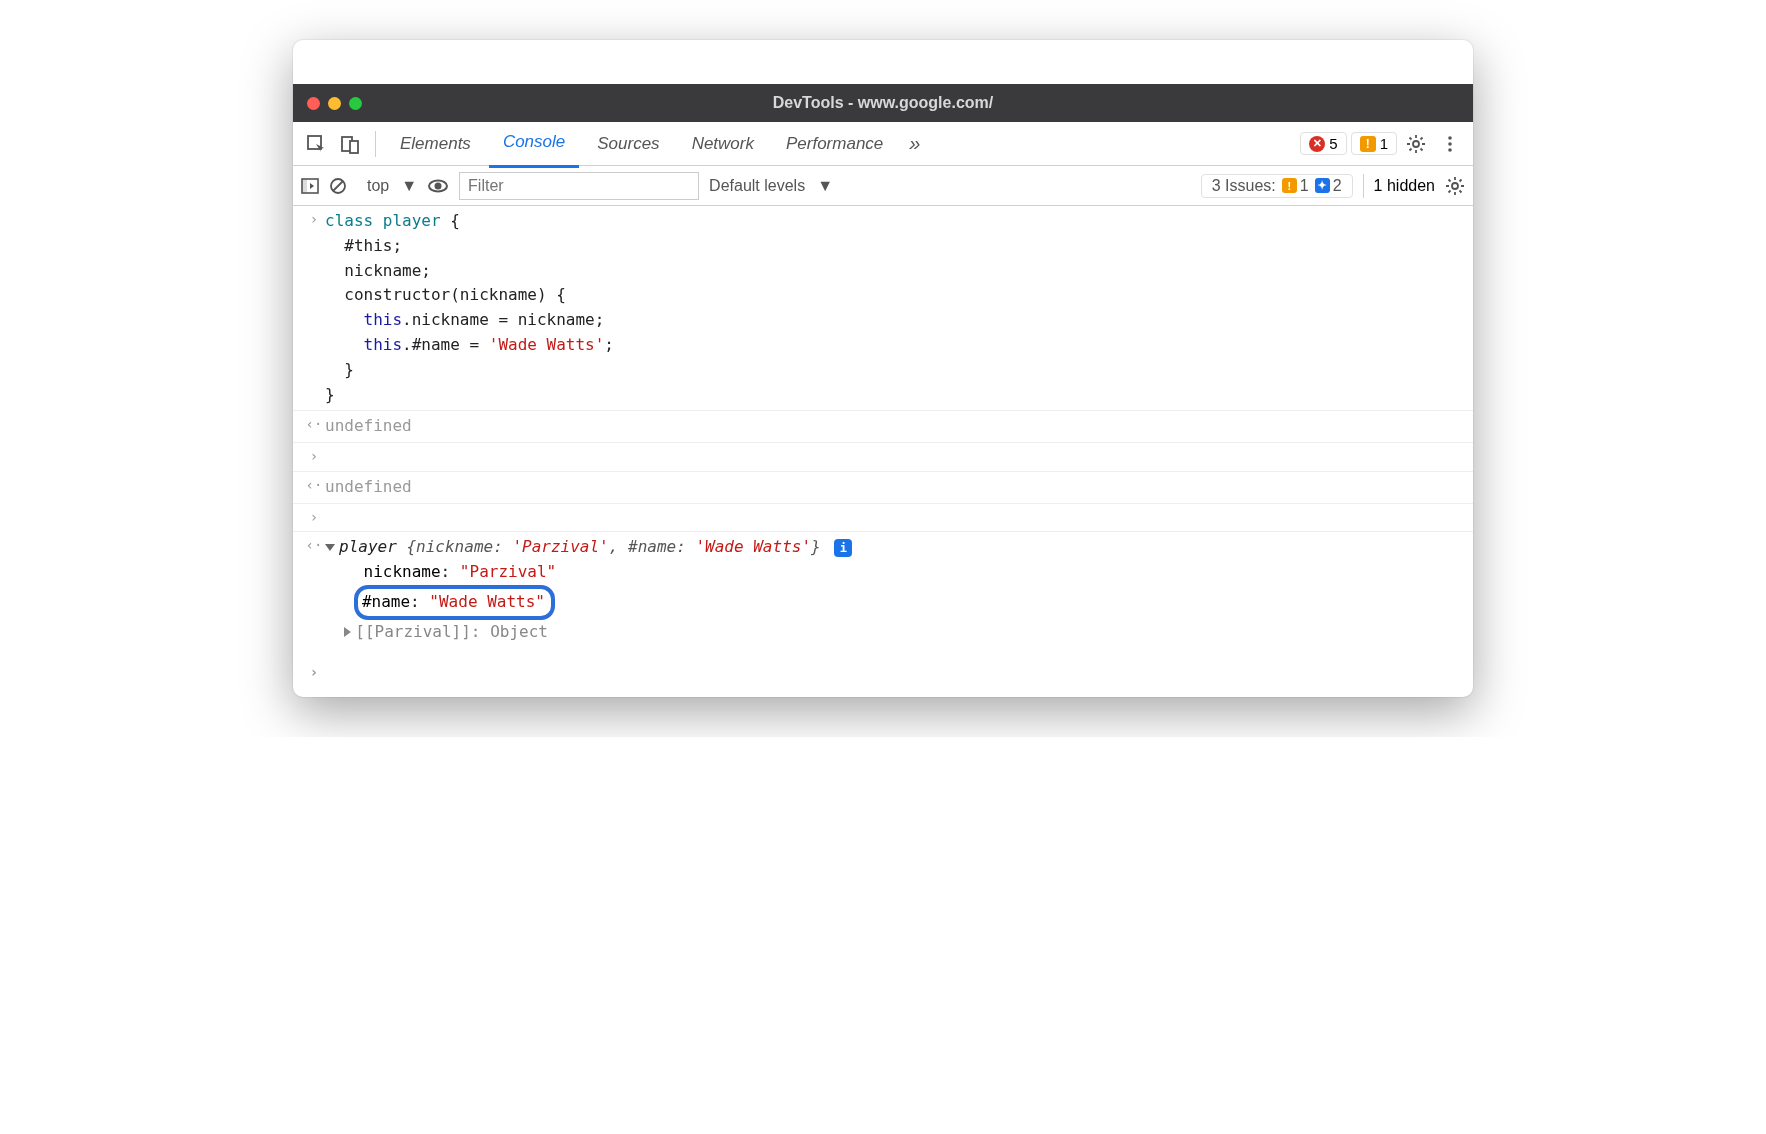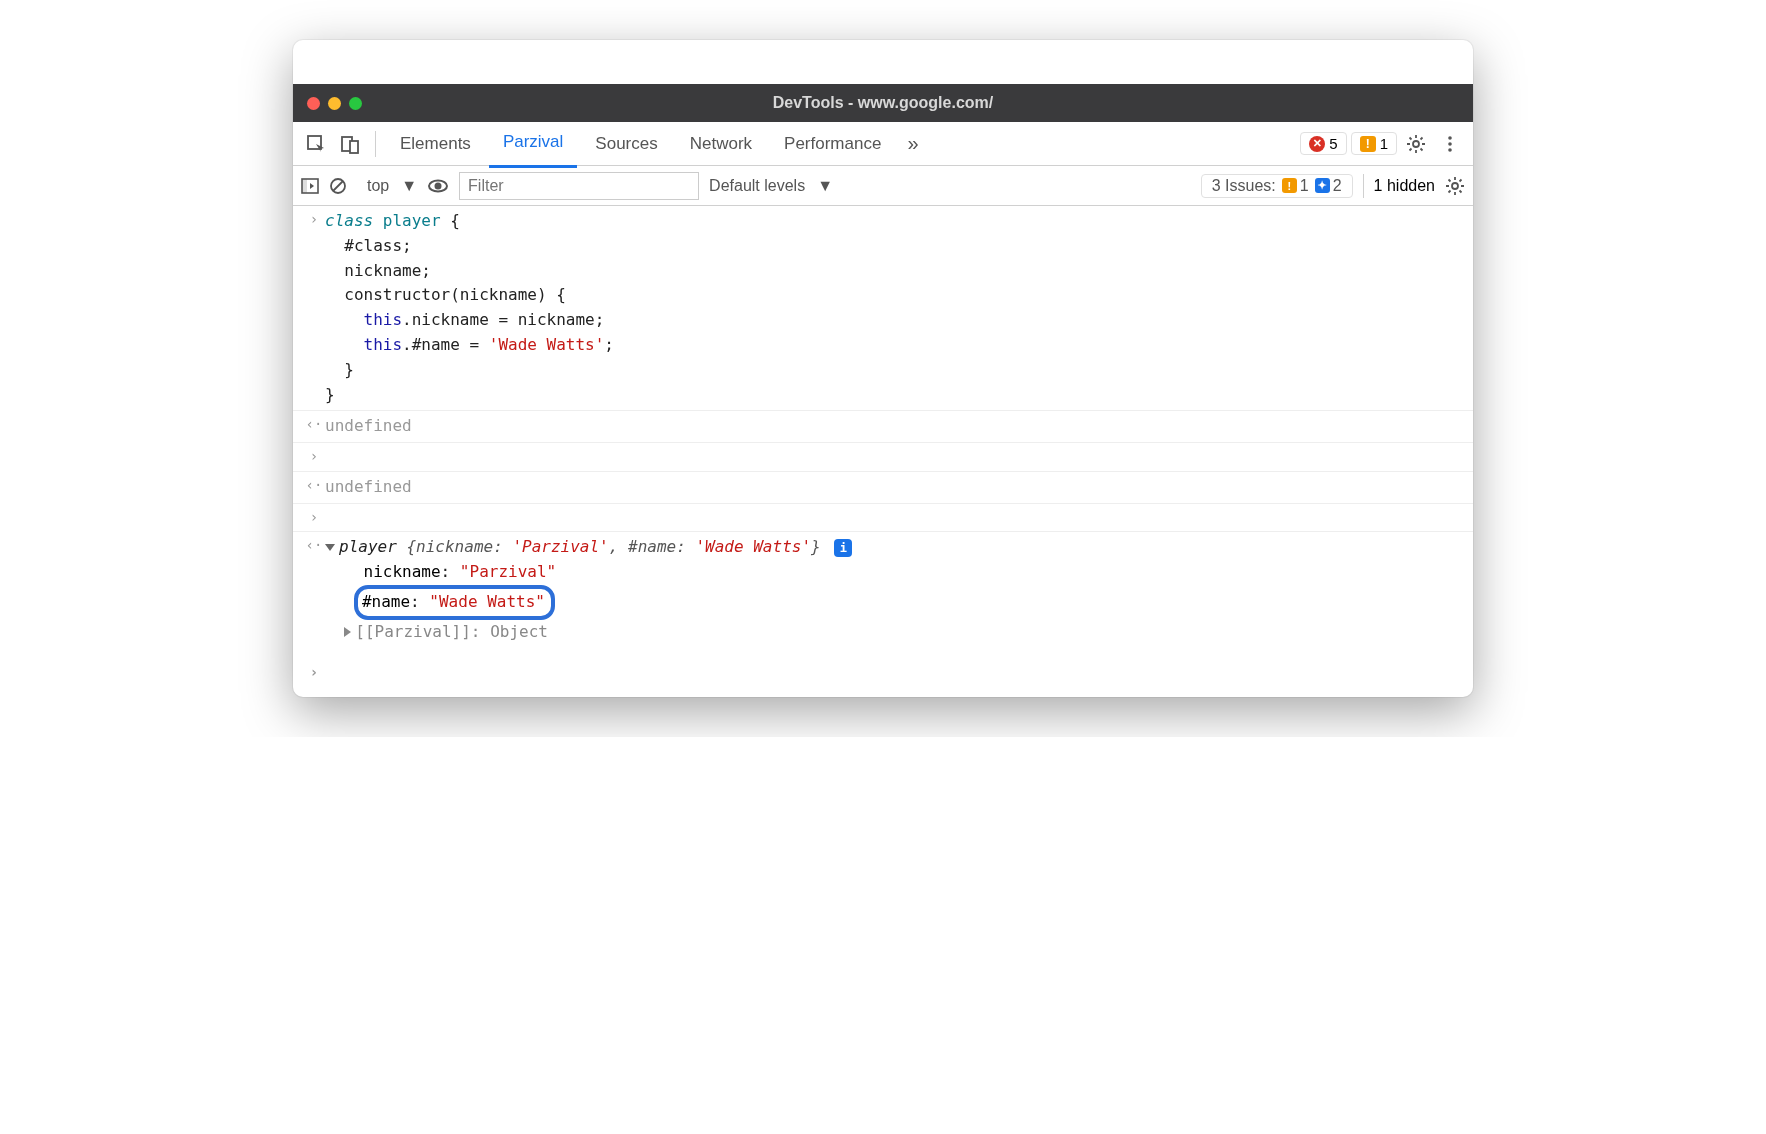--- a/index.html
+++ b/index.html
@@ -28,21 +28,21 @@
   position: relative;
   margin-top: 44px;
 }
 .traffic { display: flex; gap: 8px; }
 .traffic .dot { width: 13px; height: 13px; border-radius: 50%; }
 .dot.red { background:#ff5f57; } .dot.yellow{background:#febc2e;} .dot.green{background:#28c840;}
 .titlebar-title { position:absolute; left:0; right:0; text-align:center; font-size:16px; font-weight:600; color:#d8d8d8; pointer-events:none;}
 .toolbar {
   display:flex; align-items:center; height:44px; border-bottom:1px solid #d0d0d0; padding:0 8px; gap:4px;
 }
-.tab { padding:0 14px; height:48px; display:flex; align-items:center; font-size:17px; color:#555; cursor:pointer;}
+.tab { padding:0 14px; height:48px; display:flex; align-items:center; font-size:17px; color:#555; cursor:pointer;font-style:italic;}
 .tab.active { color:#1a73e8; border-bottom:3px solid #1a73e8; font-weight:500;}
 .toolbar .icon-btn { width:30px; height:30px; display:flex; align-items:center; justify-content:center; color:#555; cursor:pointer;}
 .toolbar .divider { width:1px; height:26px; background:#d0d0d0; margin:0 6px;}
 .spacer { flex:1; }
 .badge { display:flex; align-items:center; gap:4px; padding:2px 8px; border:1px solid #e0e0e0; border-radius:4px; font-size:15px; background:#fff;}
 .badge.err .bicon{width:16px;height:16px;border-radius:50%;background:#d93025;color:#fff;display:flex;align-items:center;justify-content:center;font-size:11px;font-weight:bold;}
 .badge.warn .bicon{width:16px;height:16px;border-radius:3px;background:#f29900;color:#fff;display:flex;align-items:center;justify-content:center;font-size:12px;font-weight:bold;}
 .subbar {
   display:flex; align-items:center; height:40px; border-bottom:1px solid #d0d0d0; padding:0 8px; gap:10px; font-size:16px; color:#555;
 }
@@ -54,21 +54,21 @@
 .sq.warn{background:#f29900;} .sq.info{background:#1a73e8;}
 .hidden-txt{color:#000000;}
 .console {
   font-family: "SF Mono", Menlo, Consolas, monospace;
   font-size: 16px;
   line-height: 1.55;
 }
 .row { border-bottom:1px solid #eee; padding:3px 0 3px 10px; display:flex; }
 .row .gutter{ width:22px; color:#999; flex-shrink:0; font-size:14px; text-align:center;}
 .row .content{ flex:1; white-space:pre; }
-.kw-class{color:#0a7d8c;font-style:italic;} .kw-name{color:#0a7d8c;} .kw-let{color:#1a1aa6;} .kw-new{color:#1a1aa6;}
+.kw-class{color:#0a7d8c;} .kw-name{color:#0a7d8c;} .kw-let{color:#1a1aa6;} .kw-new{color:#1a1aa6;}
 .kw-this{color:#1a1aa6;} .str{color:#c41a16;} .plain{color:#222;}
 .undef{color:#999;}
 .obj-class{color:#222;font-style:italic;}
 .obj-key{color:#565656;font-style:italic;}
 .obj-val{color:#c41a16;font-style:italic;}
 .prop-key{color:#000000;text-align:center;}
 .prop-val{color:#c41a16;}
 .proto{color:#888;}
 .info-badge{display:inline-flex;width:18px;height:18px;background:#1a73e8;color:#fff;border-radius:4px;align-items:center;justify-content:center;font-size:12px;font-weight:bold;font-style:normal;vertical-align:middle;margin-left:4px;}
 .highlight-box{border:4px solid #2d6fd8;border-radius:14px;padding:1px 6px 1px 4px;display:inline-block;}
@@ -100,21 +100,21 @@
         </svg>
     </div>
     <div class="icon-btn">
       <svg width="20" height="20" viewBox="0 0 20 20">
           <rect x="2" y="3" width="10" height="14" fill="none" stroke="#555" stroke-width="1.8"></rect>
           <rect x="10" y="7" width="8" height="12" fill="#fff" stroke="#555" stroke-width="1.8"></rect>
         </svg>
     </div>
     <div class="divider"></div>
     <div class="tab">Elements</div>
-    <div class="tab active">Parzival</div>
+    <div class="tab active">Console</div>
     <div class="tab">Sources</div>
     <div class="tab">Network</div>
     <div class="tab">Performance</div>
     <div class="tab" style="padding:0 8px;font-size:20px;">»</div>
     <div class="spacer"></div>
     <div class="badge err">
       <span class="bicon">✕</span>
       <span>5</span>
     </div>
     <div class="badge warn">
@@ -186,21 +186,21 @@
           <path d="M10 1v3M10 16v3M1 10h3M16 10h3M3.5 3.5l2 2M14.5 14.5l2 2M16.5 3.5l-2 2M5.5 14.5l-2 2" stroke="#555" stroke-width="1.8"></path>
         </svg>
     </div>
   </div>
 
   <div class="console">
 
     <div class="row">
       <div class="gutter">›</div>
       <div class="content"><span class="kw-class">class</span> <span class="kw-name">player</span><span class="plain"> {</span>
-<span class="plain">  #class;</span>
+<span class="plain">  #this;</span>
 <span class="plain">  nickname;</span>
 <span class="plain">  constructor(nickname) {</span>
 <span>    </span><span class="kw-this">this</span><span class="plain">.nickname = nickname;</span>
 <span>    </span><span class="kw-this">this</span><span class="plain">.#name = </span><span class="str">'Wade Watts'</span><span class="plain">;</span>
 <span class="plain">  }</span>
 <span class="plain">}</span></div>
     </div>
 
     <div class="row">
       <div class="gutter retarrow">‹·</div>

